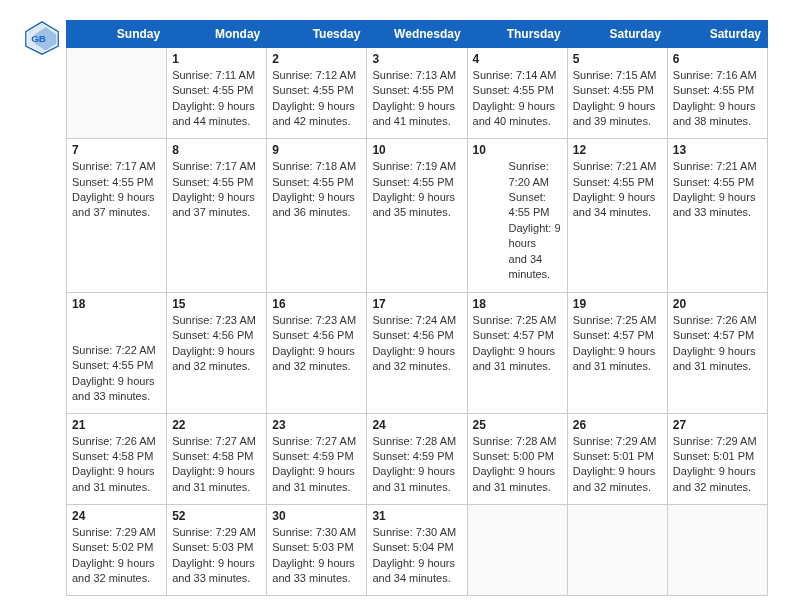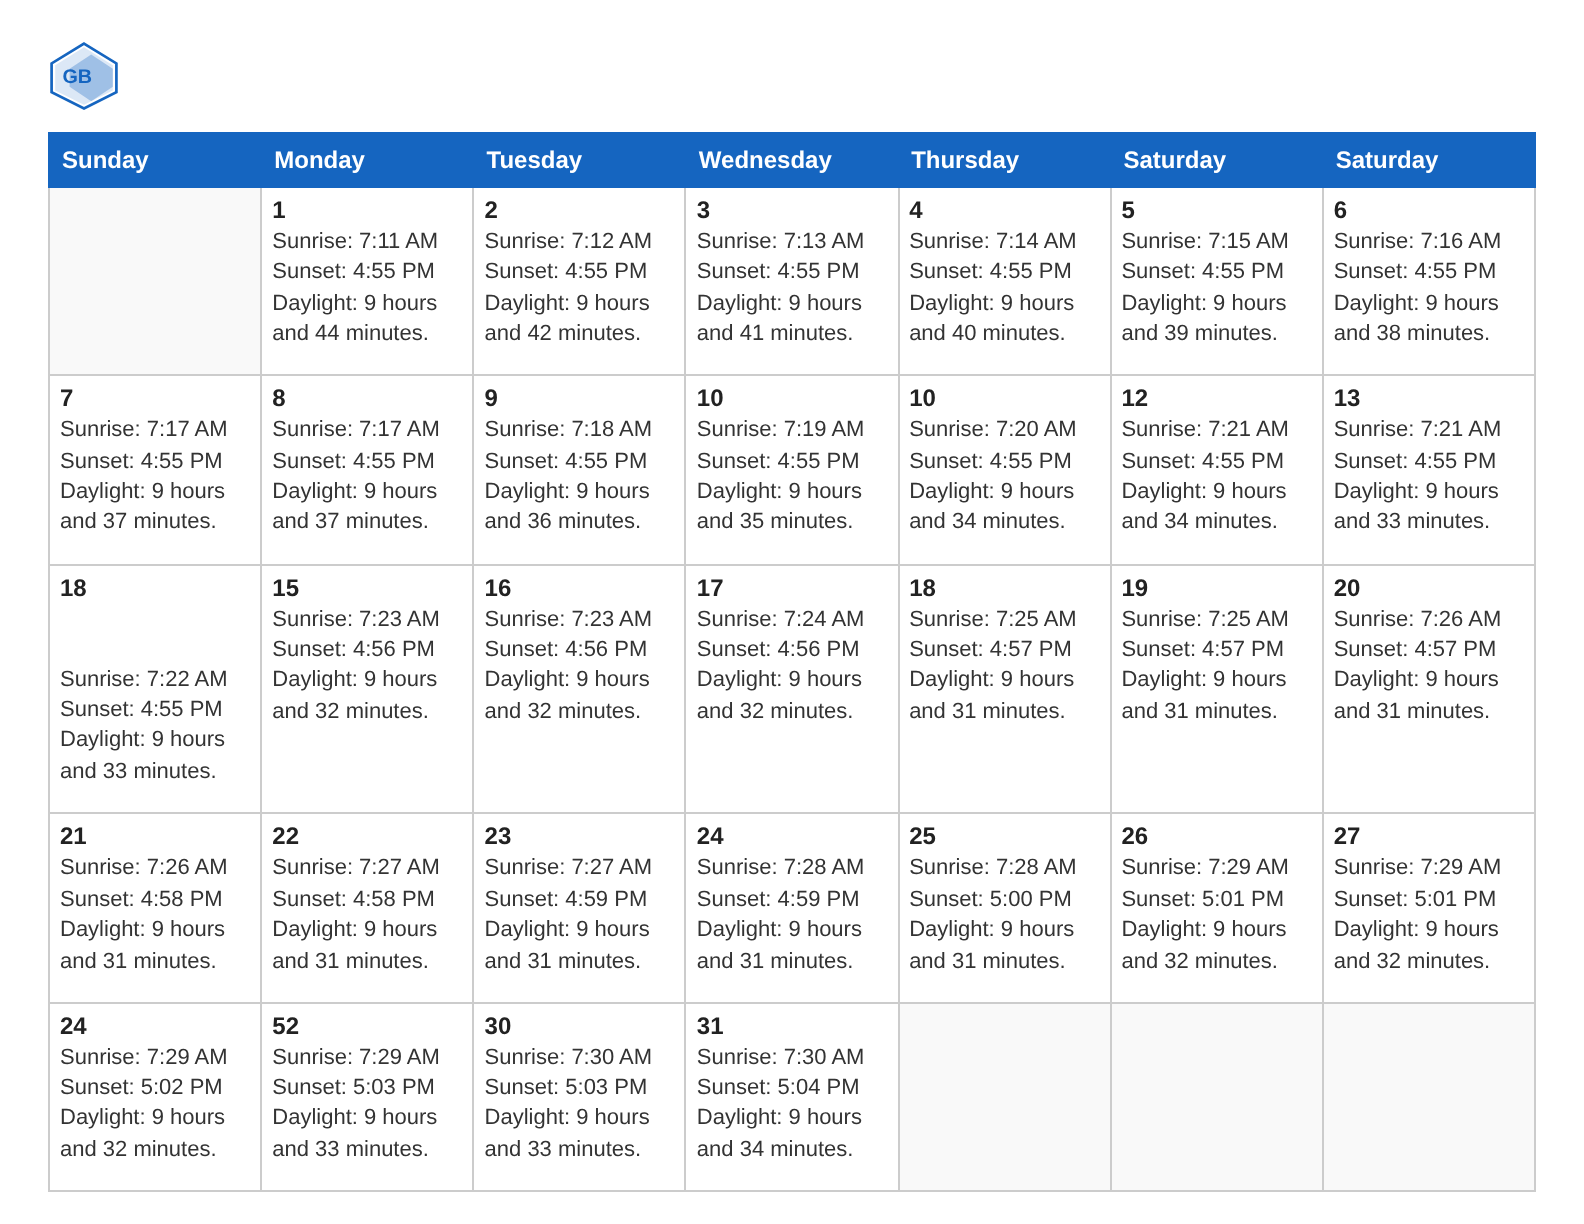--- a/index.html
+++ b/index.html
@@ -8,21 +8,21 @@
       background: #fff;
       width: 792px;
       height: 612px;
       overflow: hidden;
     }
     .page {
       width: 792px;
       height: 612px;
       padding: 20px 24px 16px 24px;
       display: flex;
-      flex-direction: column;
+      flex-direction: row;
     }
     .header {
       display: flex;
       justify-content: space-between;
       align-items: flex-start;
       margin-bottom: 10px;
     }
     .logo {
       display: flex;
       align-items: center;
@@ -54,21 +54,21 @@
     .calendar-table {
       width: 100%;
       border-collapse: collapse;
       flex: 1;
     }
     .calendar-table th {
       background-color: #1565c0;
       color: #fff;
       font-size: 12px;
       font-weight: bold;
-      text-align: left;
+      text-align: right;
       padding: 6px 6px;
       border: 1px solid #1565c0;
     }
     .calendar-table td {
       border: 1px solid #ccc;
       vertical-align: top;
       padding: 4px 5px;
       width: calc(100% / 7);
       font-size: 10px;
       color: #333;
@@ -195,21 +195,21 @@
           </td>
           <td>
             <span class="day-num">10</span>
             <div class="cell-text" style="white-space: pre-line;">Sunrise: 7:19 AM
 Sunset: 4:55 PM
 Daylight: 9 hours
 and 35 minutes.</div>
           </td>
           <td>
             <span class="day-num">10</span>
-            <div class="cell-text" style="white-space: pre-line;">Sunrise: 7:20 AM
+            <div class="cell-text" style="white-space: pre-line; margin-left: 36px;">Sunrise: 7:20 AM
 Sunset: 4:55 PM
 Daylight: 9 hours
 and 34 minutes.</div>
           </td>
           <td>
             <span class="day-num">12</span>
             <div class="cell-text" style="white-space: pre-line;">Sunrise: 7:21 AM
 Sunset: 4:55 PM
 Daylight: 9 hours
 and 34 minutes.</div>

